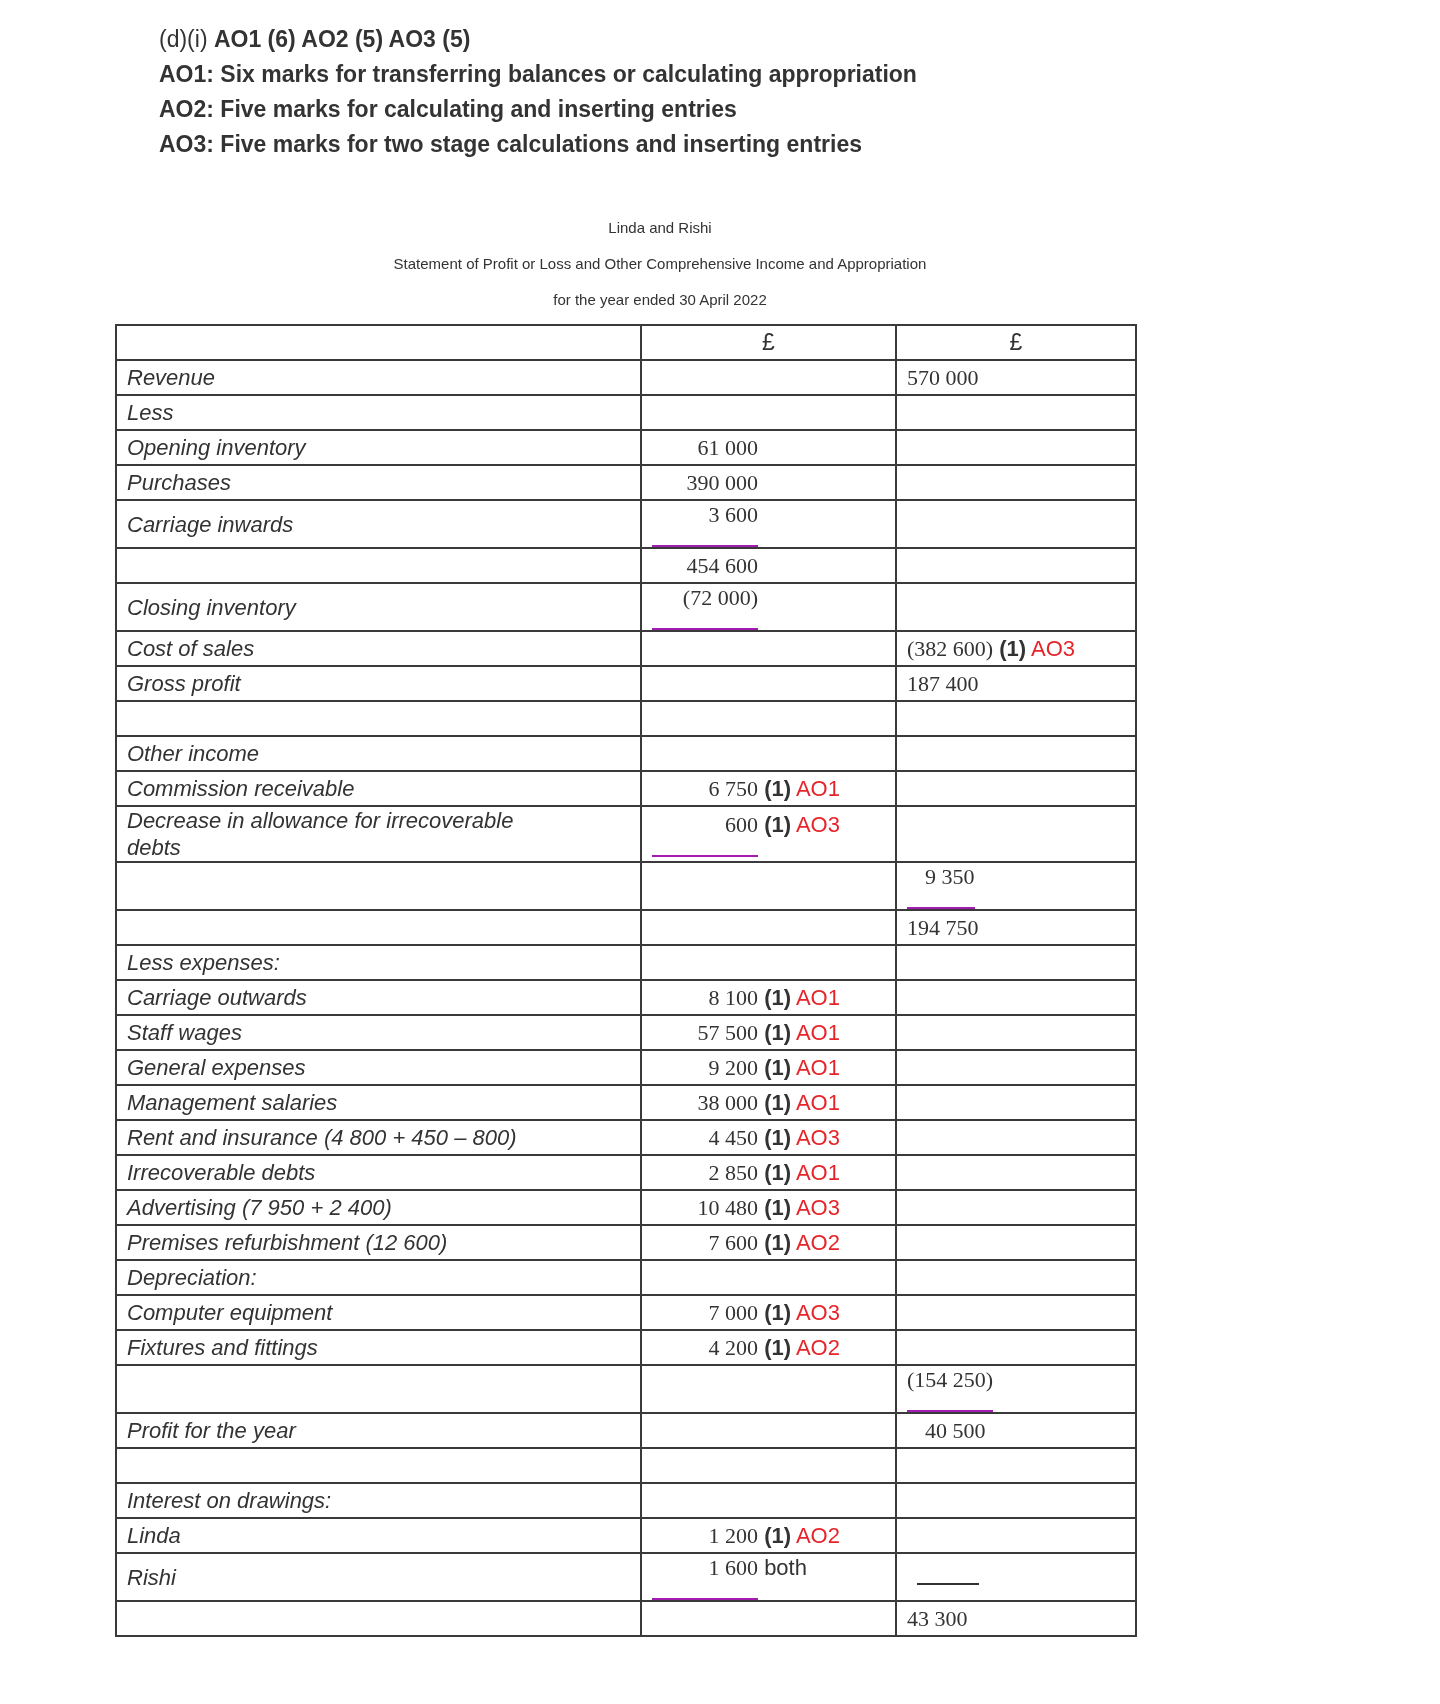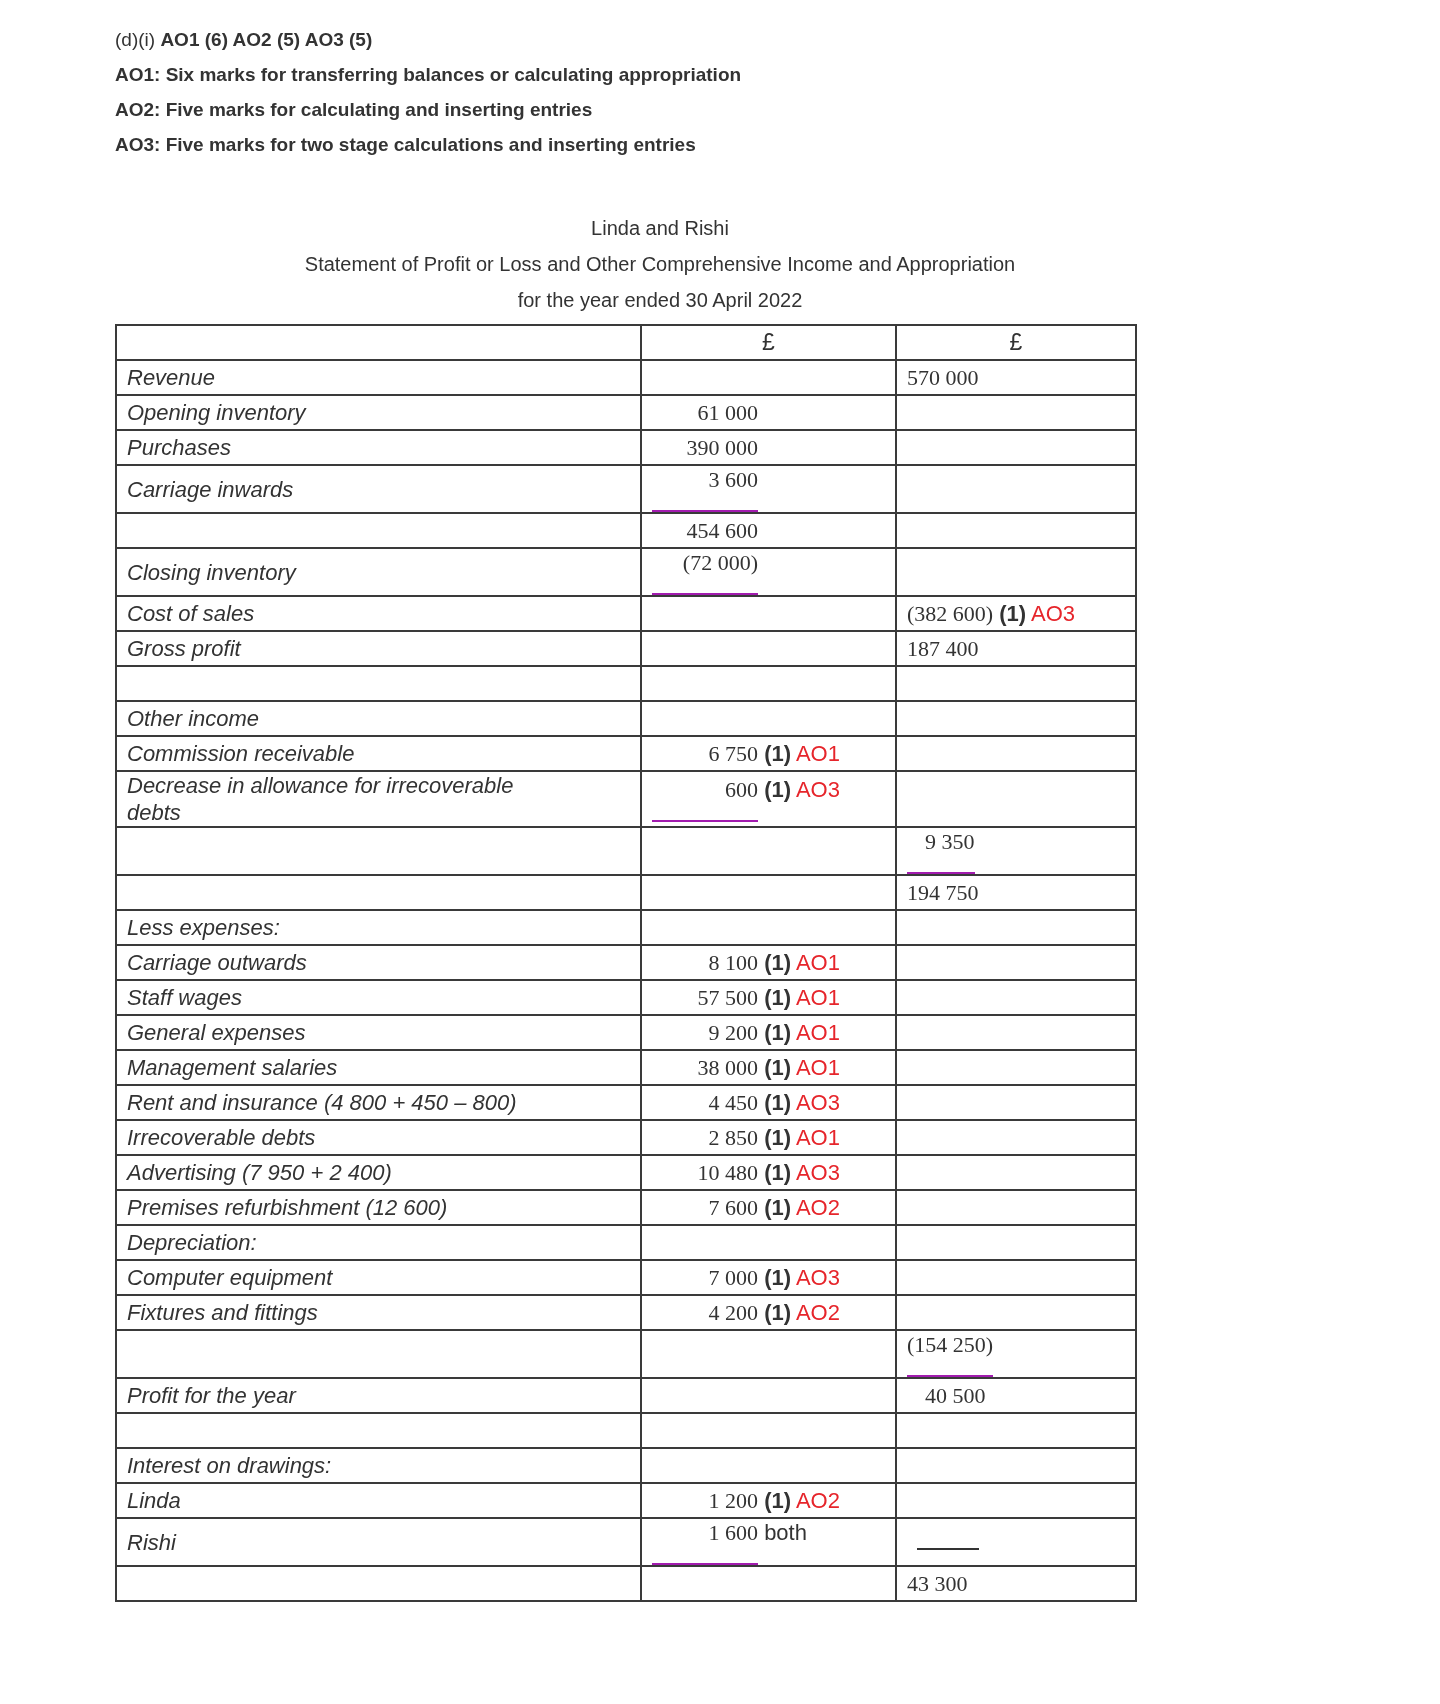--- a/index.html
+++ b/index.html
@@ -7,24 +7,24 @@
     width: 1440px;
     height: 1704px;
     background: #ffffff;
     font-family: "Liberation Sans", "DejaVu Sans", sans-serif;
     color: #333333;
     position: relative;
     --mark-red: #e6252b;
   }
   .page { padding: 22px 0 0 115px; width: 1090px; }
 
-  .head-line { font-size: 19px; line-height: 35px; font-weight: 700; white-space: pre-wrap; }
+  .head-line { font-size: 23px; line-height: 35px; font-weight: 700; white-space: pre-wrap; margin-left: 44px; }
   .head-line .prefix { font-weight: 400; }
 
-  .title-block { margin-top: 48px; text-align: center; font-size: 20px; line-height: 36px; font-weight: 400; }
+  .title-block { margin-top: 48px; text-align: center; font-size: 15px; line-height: 36px; font-weight: 400; }
 
   table.statement {
     border-collapse: collapse;
     table-layout: fixed;
     width: 1020px;
     font-size: 22px;
     margin-top: 6px;
   }
   col.c-label { width: 525px; }
   col.c-a1    { width: 255px; }
@@ -80,20 +80,25 @@
         <th>£</th>
       </tr>
     </thead>
     <tbody>
         <tr>
           <td class="label">Revenue</td>
           <td class="a1"></td>
           <td class="a2"><span><span class="num">570 000</span></span></td>
         </tr>
         <tr>
+          <td class="label">Less</td>
+          <td class="a1"></td>
+          <td class="a2"></td>
+        </tr>
+        <tr>
           <td class="label">Opening inventory</td>
           <td class="a1"><span><span class="num">61 000</span></span></td>
           <td class="a2"></td>
         </tr>
         <tr>
           <td class="label">Purchases</td>
           <td class="a1"><span><span class="num">390 000</span></span></td>
           <td class="a2"></td>
         </tr>
         <tr>

